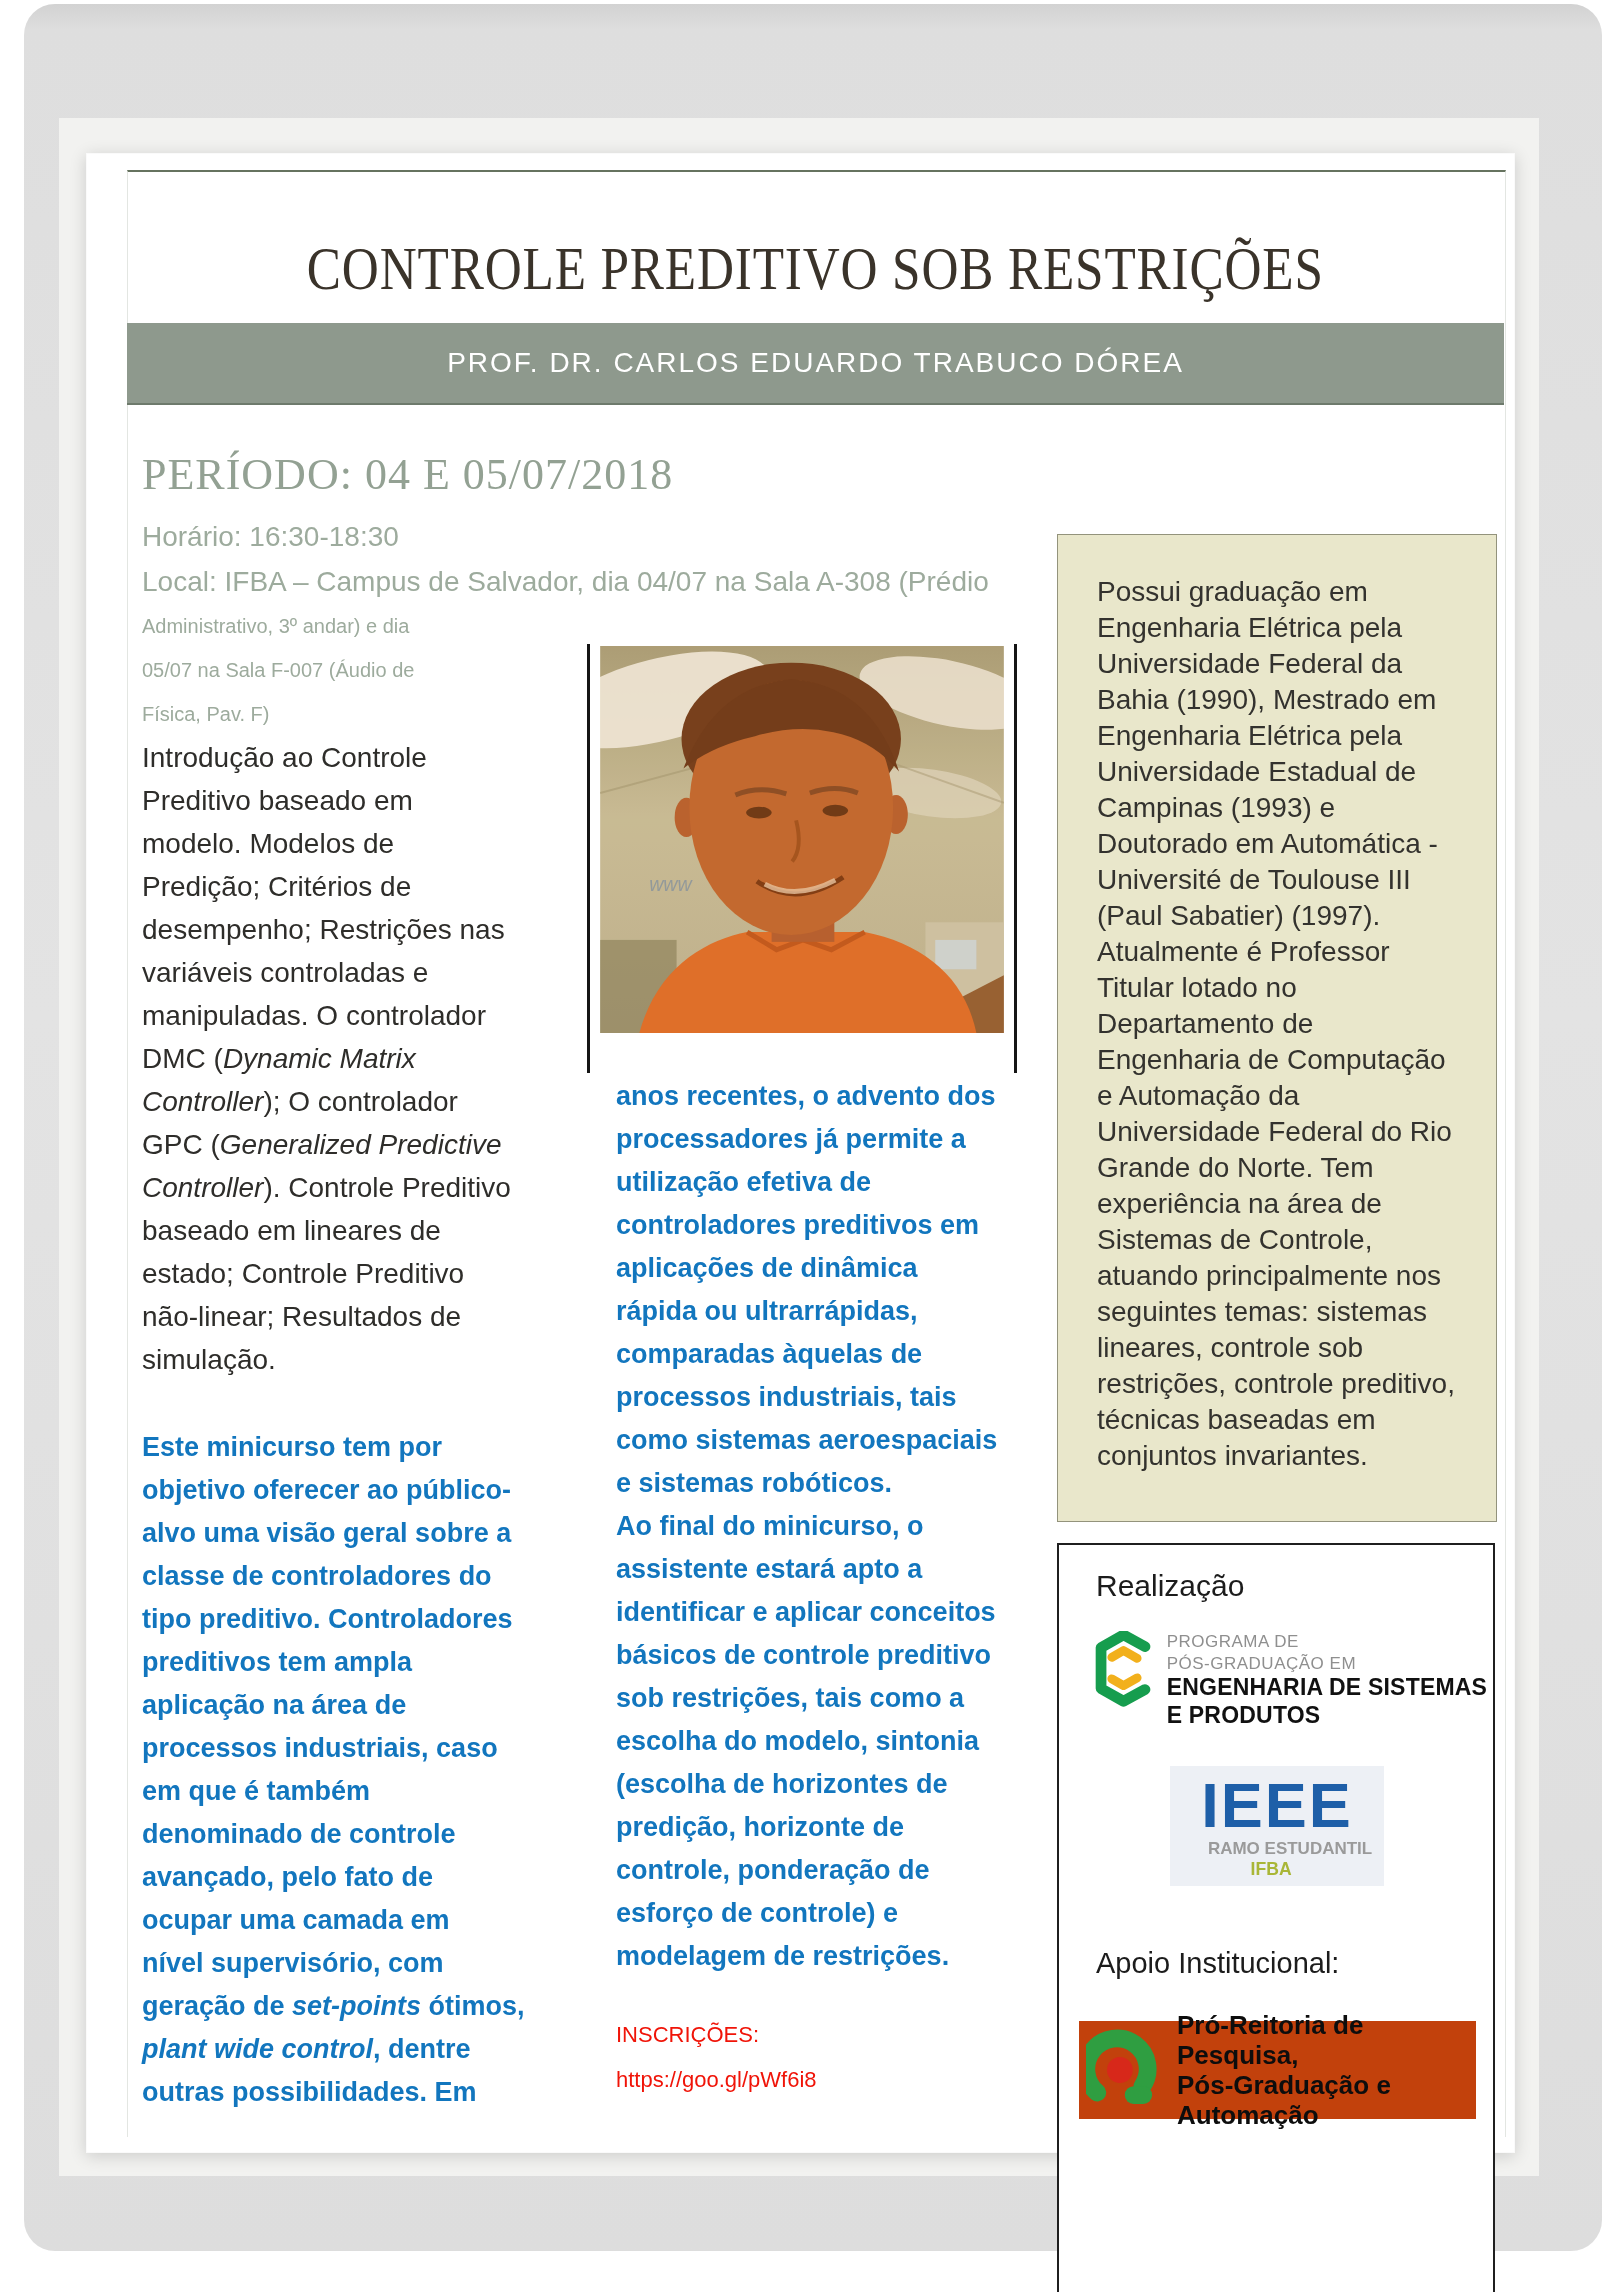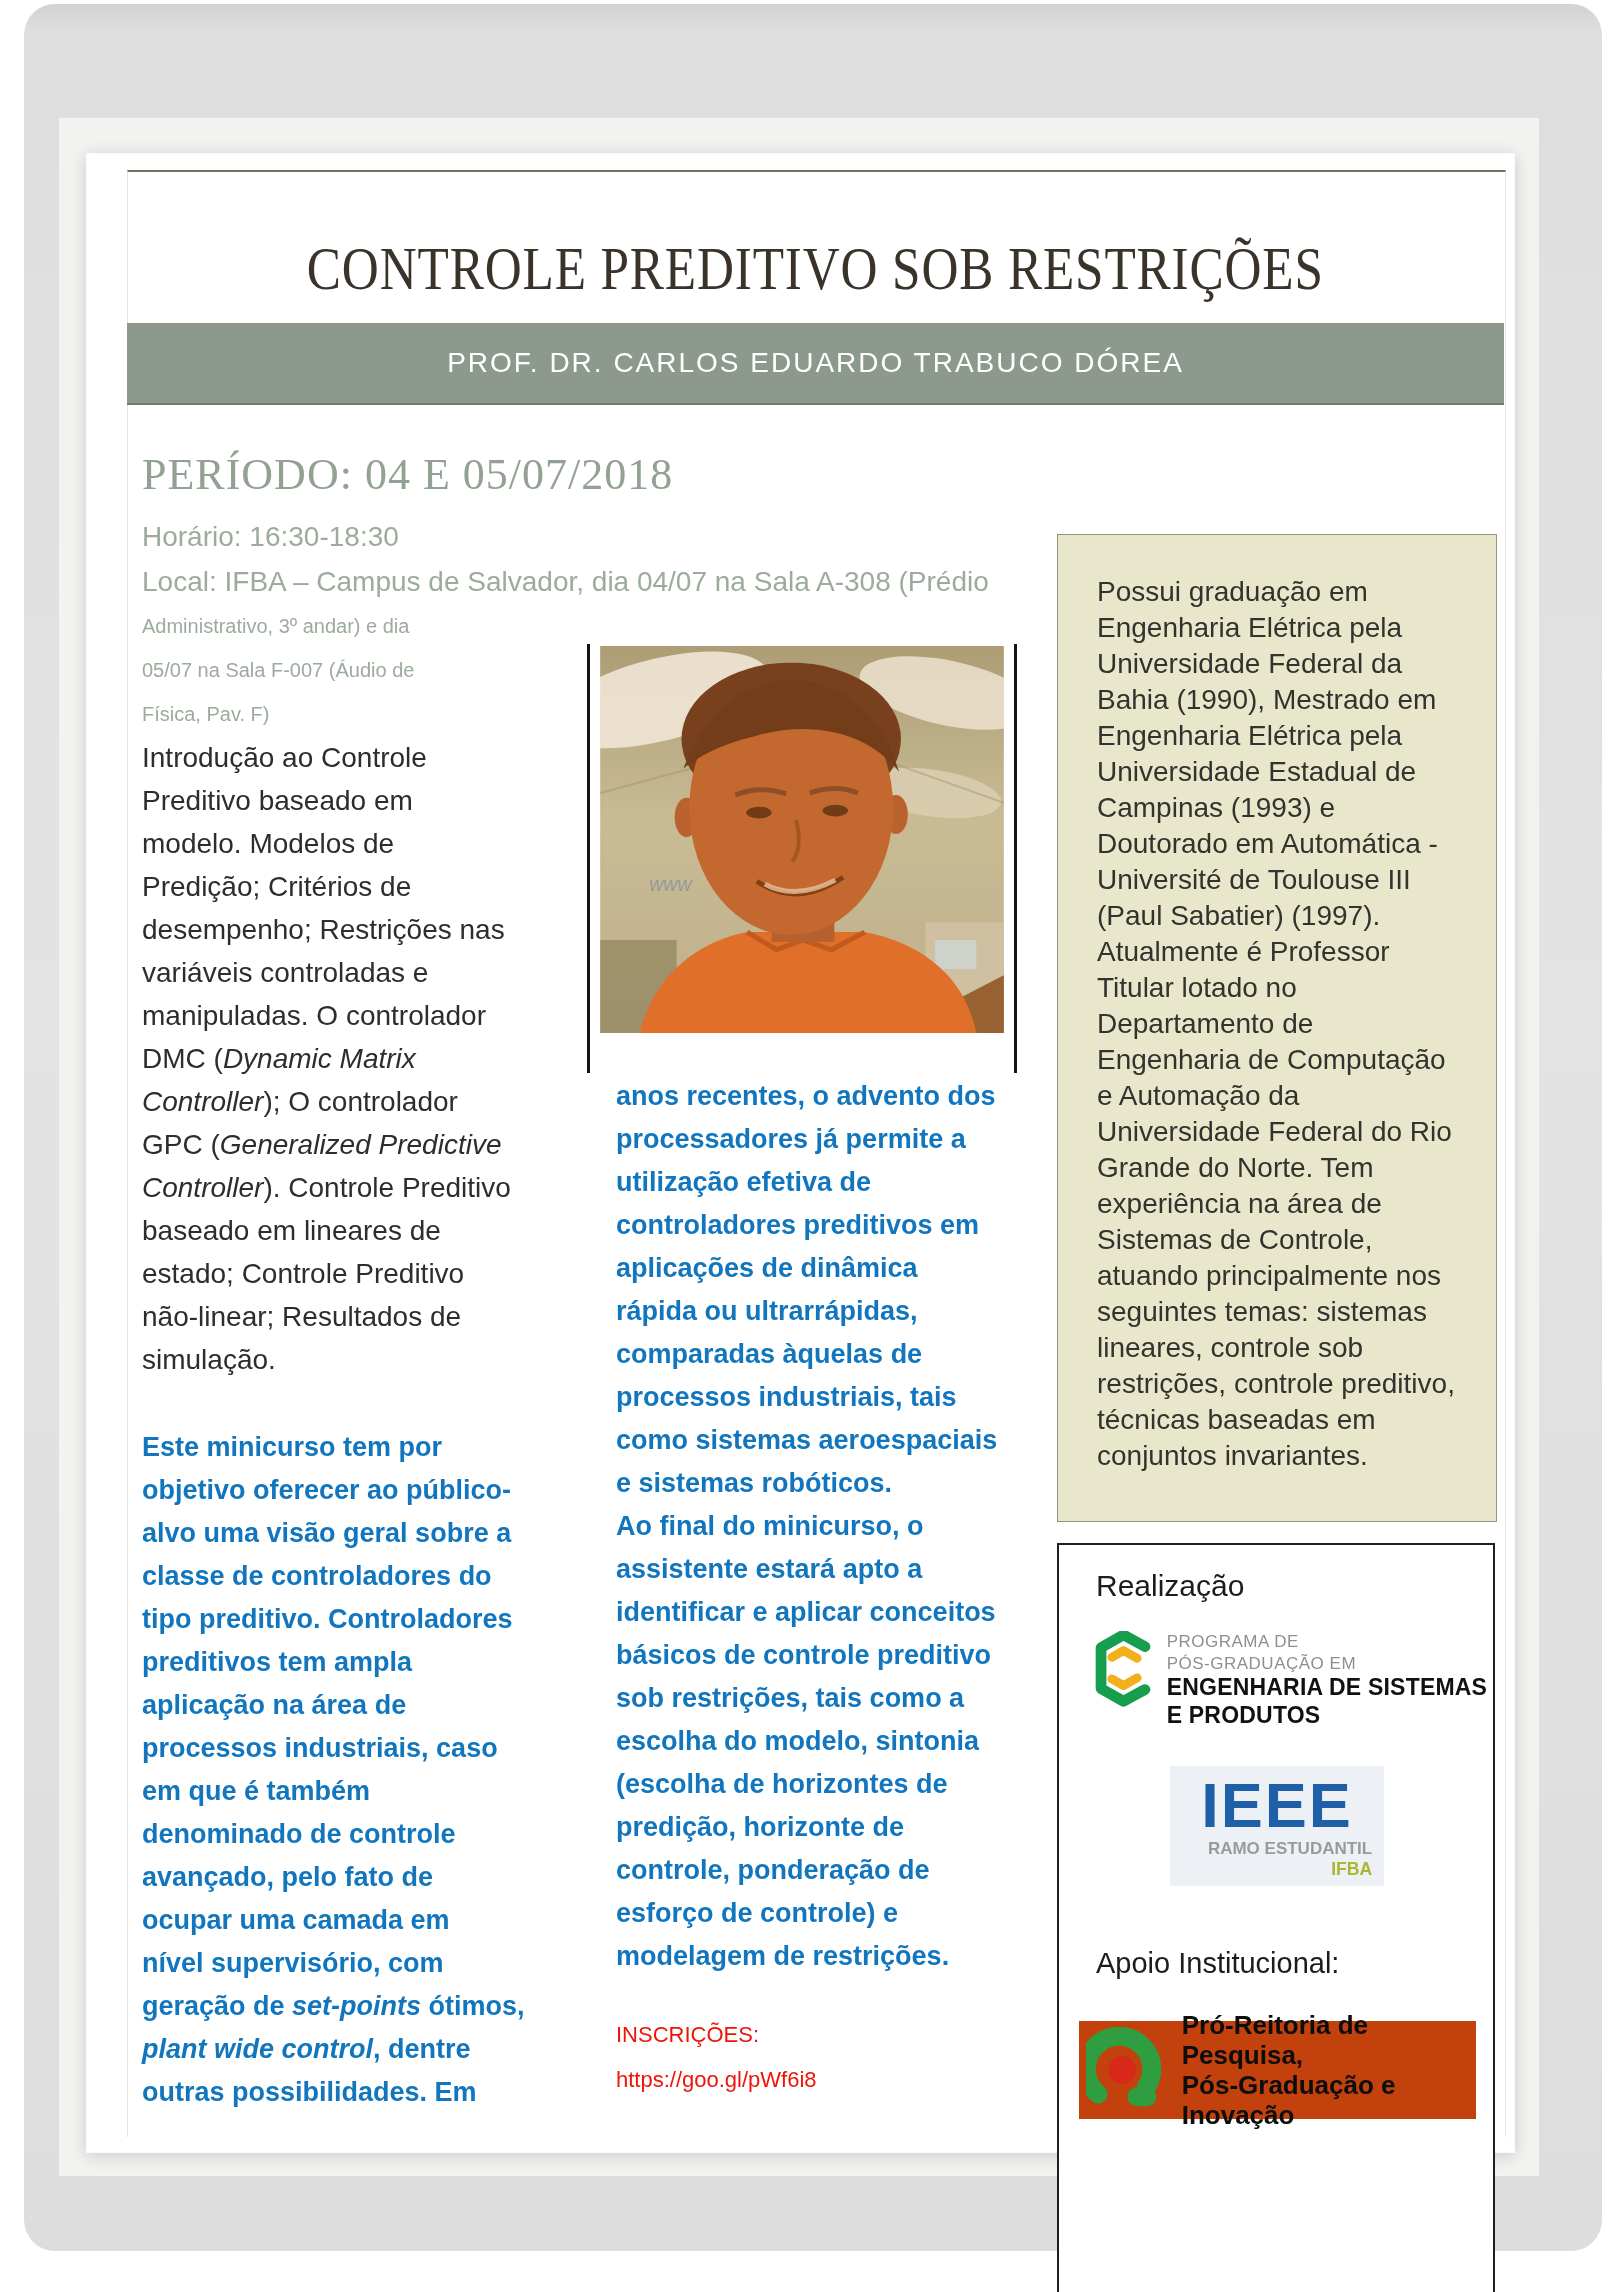--- a/index.html
+++ b/index.html
@@ -41,21 +41,21 @@
          border:2.9px solid #1f1f1f;box-sizing:border-box;margin-top:16px;}
   .real-label{position:absolute;left:37px;top:23.5px;font-size:30px;color:#1c1c1c;}
   .ppgesp{position:absolute;left:35px;top:86px;display:flex;}
   .ppgesp-text{margin-left:13.7px;}
   .ppgesp-small{font-size:17px;color:#8f8f8f;line-height:21.6px;letter-spacing:0.5px;}
   .ppgesp-bold{font-size:23px;font-weight:bold;color:#111111;line-height:27.4px;letter-spacing:0.2px;}
   .ieee{position:absolute;left:111px;top:221px;width:214px;height:120px;background:#edf0f5;}
   .ieee-word{font-weight:bold;color:#1e5fa8;font-size:63px;line-height:63px;letter-spacing:2px;
          text-align:center;margin-top:7.8px;font-family:"Liberation Sans",sans-serif;}
   .ieee-sub{text-align:right;padding-right:11.8px;color:#9a9a9a;font-weight:bold;font-size:17px;margin-top:2px;}
-  .ieee-branch{text-align:right;padding-right:11.8px;color:#a9b637;font-weight:bold;font-size:17.6px;}
+  .ieee-branch{text-align:center;padding-right:11.8px;color:#a9b637;font-weight:bold;font-size:17.6px;}
   .apoio-label{position:absolute;left:37px;top:402px;font-size:29px;color:#1c1c1c;}
   .pro{position:absolute;left:19.6px;top:476px;width:397px;height:98px;background:#c2410c;
          display:flex;align-items:center;}
   .pro-text{margin-left:19.6px;font-size:26px;font-weight:bold;line-height:30px;color:#0d0d0d;}
 </style>
 </head>
 <body>
 
 <div id="stage">
   <div class="frame"></div>
@@ -220,18 +220,18 @@
     <div class="apoio-label">Apoio Institucional:</div>
 
     <div class="pro">
       <svg width="86" height="90" viewBox="0 0 88 92" xmlns="http://www.w3.org/2000/svg" style="margin-left:7.8px">
         <path d="M14,74 A38,38 0 1 1 70,66" fill="none" stroke="#2f9e41" stroke-width="22" stroke-linecap="round"></path>
         <rect x="48" y="66" width="34" height="22" rx="11" fill="#2f9e41"></rect>
         <circle cx="42" cy="46" r="16" fill="#d7281a"></circle>
       </svg>
       <div class="pro-text">
         <div>Pró-Reitoria de Pesquisa,</div>
-        <div>Pós-Graduação e Inovação</div>
+        <div>Pós-Graduação e Automação</div>
       </div>
     </div>
   </div>
 </div>
 
 
 </body></html>

